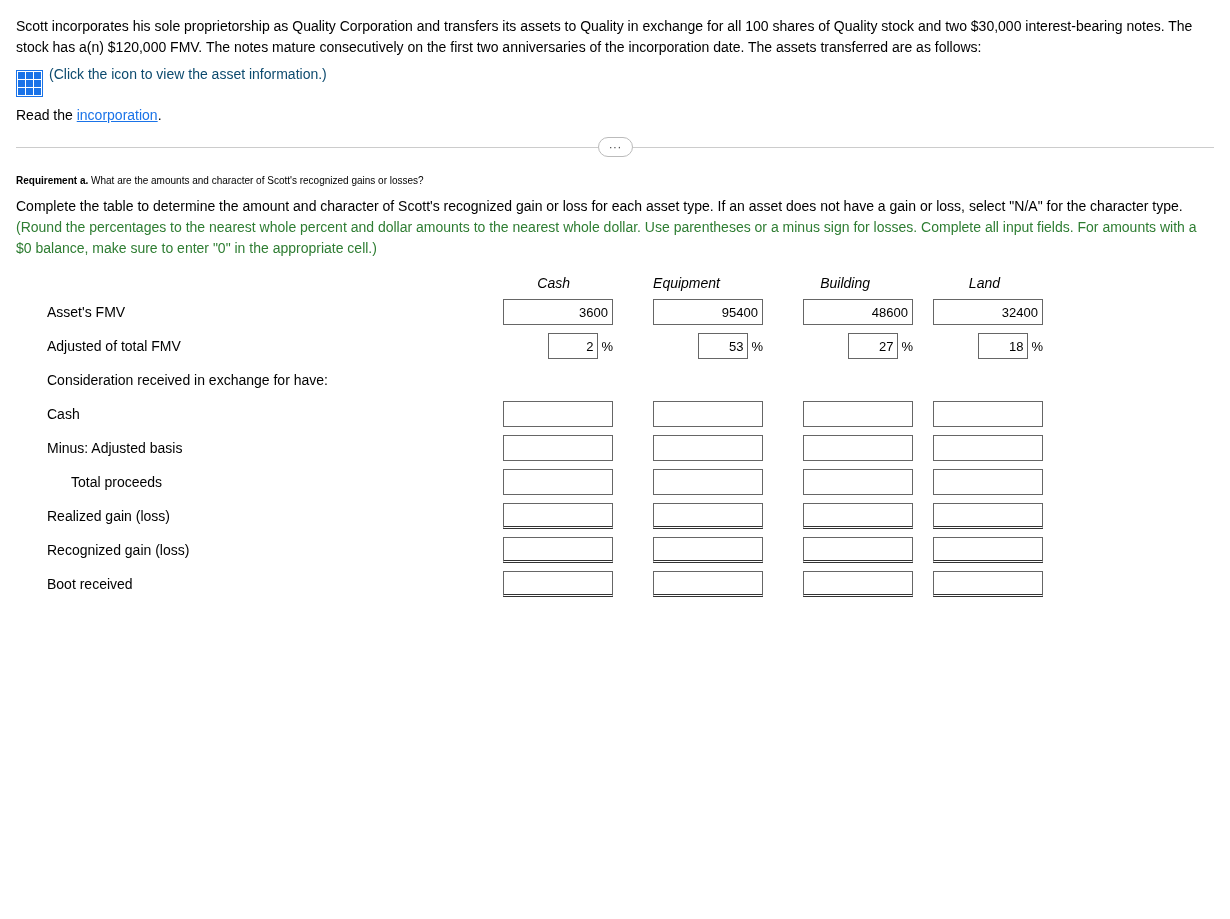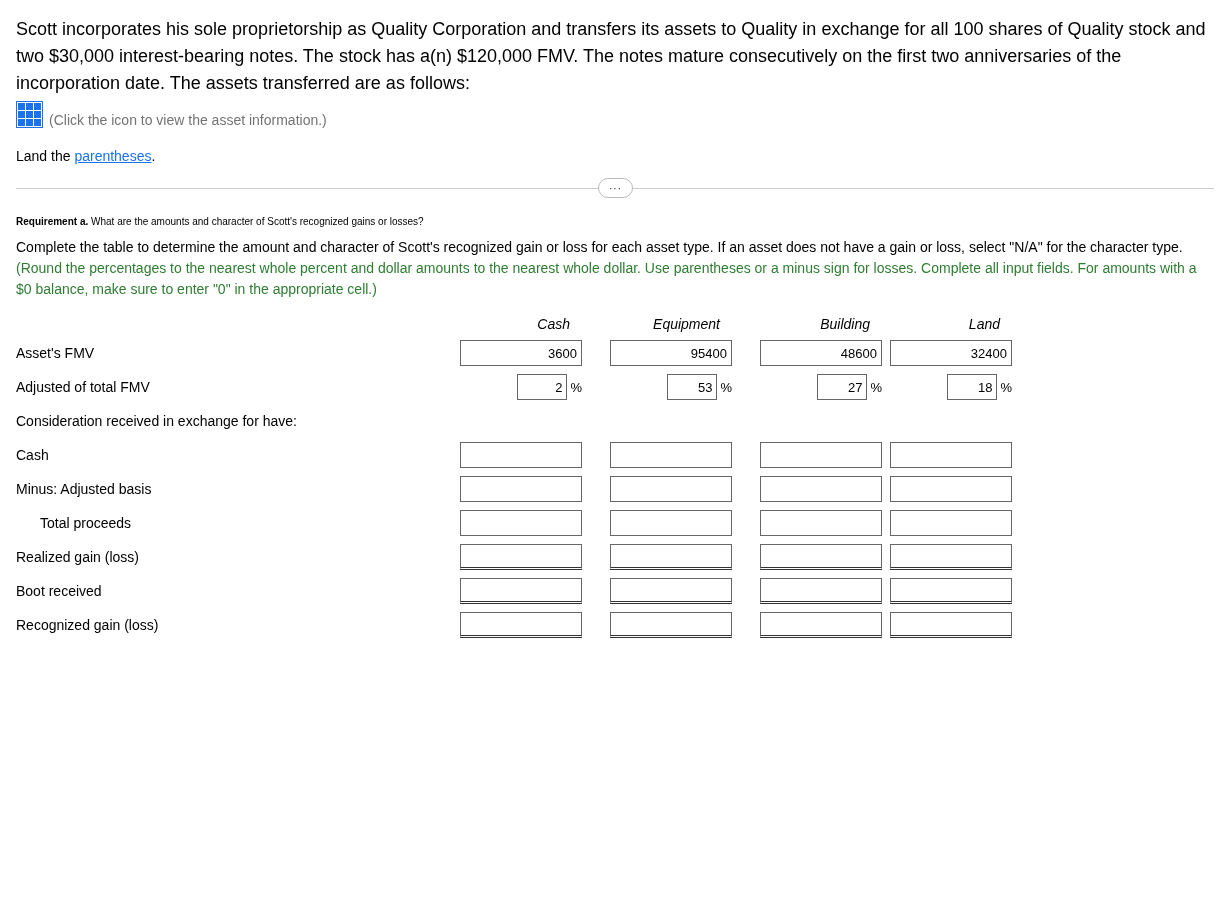--- a/index.html
+++ b/index.html
@@ -6,30 +6,31 @@
     body {
       font-family: Arial, sans-serif;
       font-size: 14px;
       color: #000;
       background: #fff;
       padding: 16px;
       width: 1230px;
     }
 
     .intro-text {
-      font-size: 18px;
+      font-size: 14px;
       line-height: 1.5;
+      margin-bottom: 8px;
     }
 
     .click-icon-row {
       display: flex;
-      align-items: flex-end;
+      align-items: flex-start;
       gap: 6px;
-      margin-bottom: 20px;
-      color: #737373;
+      margin-bottom: 10px;
+      color: #0c4a6e;
       font-size: 14px;
     }
 
     .grid-icon {
       display: inline-grid;
       grid-template-columns: repeat(3, 7px);
       grid-template-rows: repeat(3, 7px);
       gap: 1px;
       border: 1.5px solid #1a73e8;
       padding: 1px;
@@ -105,39 +106,40 @@
     .col-headers .col-label:first-child {
       text-align: left;
     }
 
     .table-row {
       display: grid;
       grid-template-columns: 440px 130px 150px 150px 130px;
       align-items: center;
       min-height: 34px;
       border-bottom: none;
+      margin-left: 31px;
     }
 
     .row-label {
       font-size: 14px;
       padding: 4px 0;
     }
     .row-label.indented {
       padding-left: 24px;
     }
 
     .input-cell {
       display: flex;
       align-items: center;
       justify-content: flex-end;
       padding: 2px 4px;
     }
 
     .input-cell input[type="text"] {
-      width: 122px;
+      width: 110px;
       height: 26px;
       border: 1px solid #666;
       padding: 2px 4px;
       font-size: 13px;
       text-align: right;
     }
 
     .input-cell .pct-wrapper {
       display: flex;
       align-items: center;
@@ -171,21 +173,21 @@
         <span></span>
       <span></span>
         <span></span>
         <span></span>
     </span>
   </span>
   <span>(Click the icon to view the asset information.)</span>
 </div>
 
 <div class="read-req">
-  <span>Land the </span><a href="#">parentheses</a><span>.</span>
+  <span>Read the </span><a href="#">incorporation</a><span>.</span>
 </div>
 
 <div class="divider-row">
   <div class="divider-line"></div>
   <div class="divider-dots">···</div>
   <div class="divider-line"></div>
 </div>
 
 <div class="req-title">
   <strong>Requirement a.</strong><span> What are the amounts and character of Scott's recognized gains or losses?</span>
@@ -317,45 +319,45 @@
     </div>
     <div class="input-cell">
       <input type="text" value="" style="border-bottom: 3px double rgb(51, 51, 51);">
     </div>
     <div class="input-cell">
       <input type="text" value="" style="border-bottom: 3px double rgb(51, 51, 51);">
     </div>
   </div>
 
   <div class="table-row double-border">
+    <div class="row-label">Recognized gain (loss)</div>
+    <div class="input-cell">
+      <input type="text" value="" style="border-bottom: 3px double rgb(51, 51, 51);">
+    </div>
+    <div class="input-cell">
+      <input type="text" value="" style="border-bottom: 3px double rgb(51, 51, 51);">
+    </div>
+    <div class="input-cell">
+      <input type="text" value="" style="border-bottom: 3px double rgb(51, 51, 51);">
+    </div>
+    <div class="input-cell">
+      <input type="text" value="" style="border-bottom: 3px double rgb(51, 51, 51);">
+    </div>
+  </div>
+
+  <div class="table-row double-border">
     <div class="row-label">Boot received</div>
     <div class="input-cell">
       <input type="text" value="" style="border-bottom: 3px double rgb(51, 51, 51);">
     </div>
     <div class="input-cell">
       <input type="text" value="" style="border-bottom: 3px double rgb(51, 51, 51);">
     </div>
     <div class="input-cell">
       <input type="text" value="" style="border-bottom: 3px double rgb(51, 51, 51);">
     </div>
     <div class="input-cell">
       <input type="text" value="" style="border-bottom: 3px double rgb(51, 51, 51);">
     </div>
   </div>
 
-  <div class="table-row double-border">
-    <div class="row-label">Recognized gain (loss)</div>
-    <div class="input-cell">
-      <input type="text" value="" style="border-bottom: 3px double rgb(51, 51, 51);">
-    </div>
-    <div class="input-cell">
-      <input type="text" value="" style="border-bottom: 3px double rgb(51, 51, 51);">
-    </div>
-    <div class="input-cell">
-      <input type="text" value="" style="border-bottom: 3px double rgb(51, 51, 51);">
-    </div>
-    <div class="input-cell">
-      <input type="text" value="" style="border-bottom: 3px double rgb(51, 51, 51);">
-    </div>
-  </div>
-
 
 </div>
 
 </body></html>

